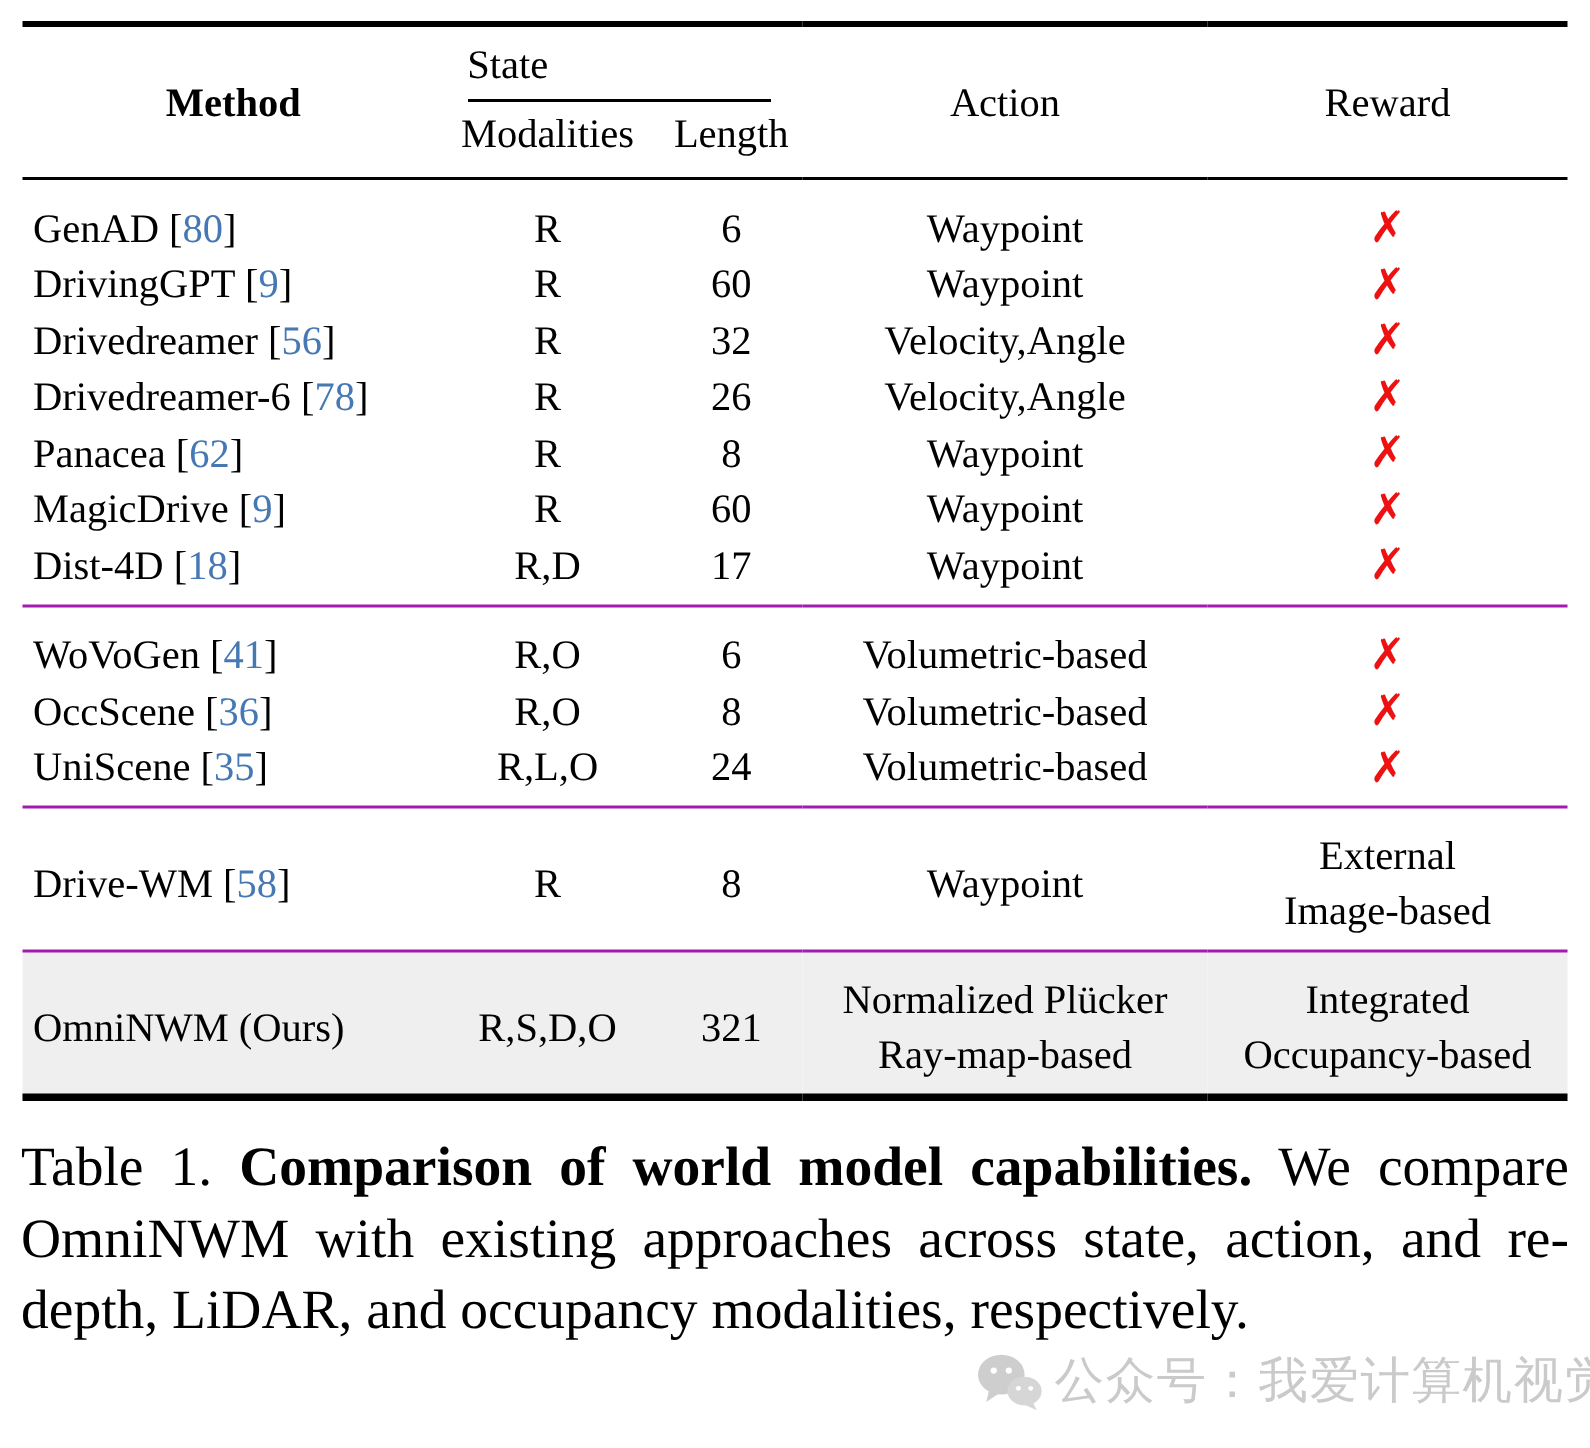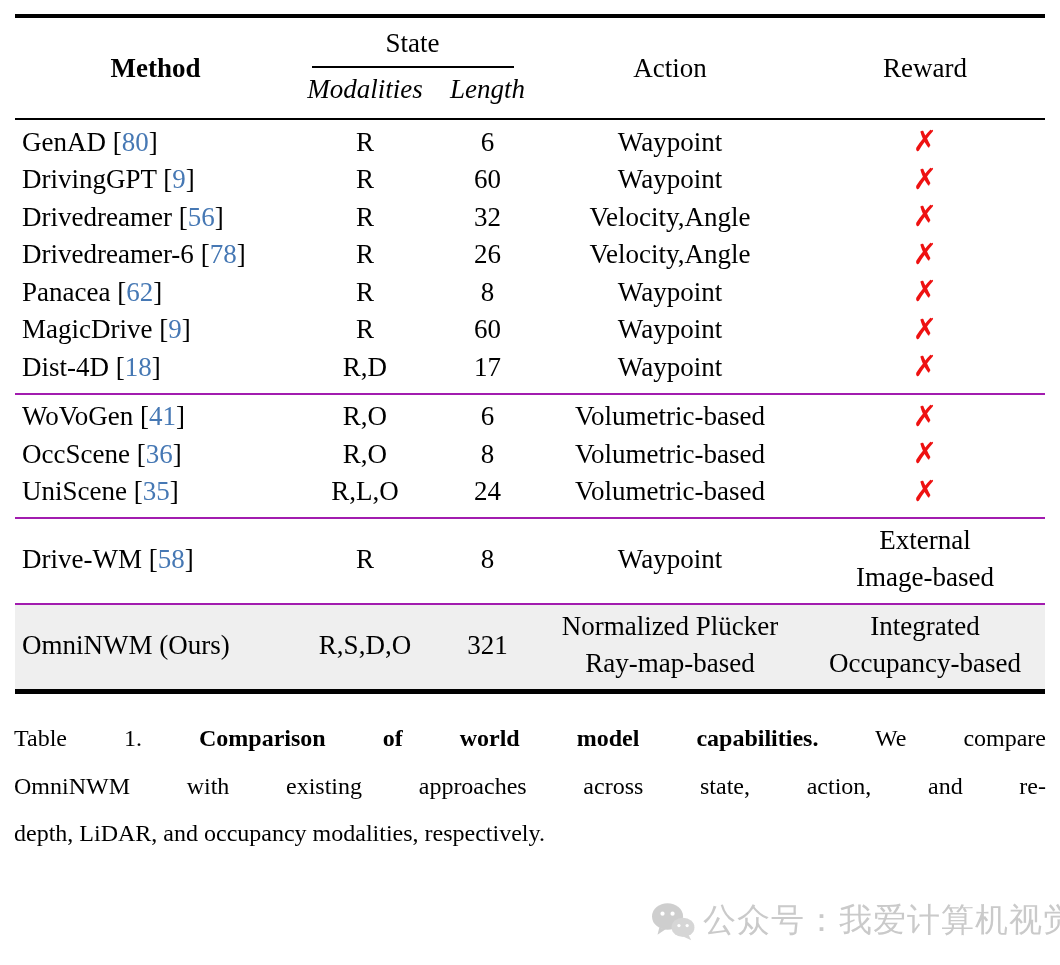--- a/index.html
+++ b/index.html
@@ -28,46 +28,46 @@
   col.c-act    { width: 270px; }
   col.c-rew    { width: 240px; }
 
   thead { border-bottom: 2.5px solid #000; }
   thead th { font-weight: normal; text-align: center; vertical-align: middle; }
   th.h-method { text-align: center; padding-left: 7px; font-weight: bold; }
   th.h-state-wrap { padding-top: 10px; }
   .state-underline {
     display: block; width: 202px; margin: 0 auto;
     padding-bottom: 7px; border-bottom: 2px solid #000;
-    text-align: center;
-  }
-  tr.h-sub th { padding: 5px 0 13px 0; font-style: italic; }
+    text-align: left;
+  }
+  tr.h-sub th { padding: 5px 0 13px 0; }
 
   tbody td {
     text-align: center; vertical-align: middle;
     line-height: 36.5px; padding: 0;
   }
-  tbody tr:first-child td { padding-top: 3px; }
+  tbody tr:first-child td { padding-top: 13px; }
   tbody tr:last-child td  { padding-bottom: 7px; }
   tbody.grp-sep { border-top: 2px solid #a21caf; }
   tbody.tall td { padding-top: 11px; padding-bottom: 11px; line-height: 37px; }
   tbody.highlight td { background: var(--hl-bg, #efefef); padding-top: 4px; padding-bottom: 4px; line-height: 37px; }
 
   td.method { text-align: left; padding-left: 7px; }
   .cnum { color: var(--cite-color, #4678b4); }
   .cross {
     color: var(--cross-color, #ee1111);
     font-weight: bold; font-size: 29px;
     font-family: "DejaVu Sans", sans-serif;
   }
 
   .caption {
     width: 1032px;
     margin: 21px 0 0 14px;
-    font-size: 24px;
+    font-size: 37px;
     line-height: 47.5px;
   }
   .caption .jline { text-align: justify; text-align-last: justify; }
   .caption .b { font-weight: bold; }
 
   .watermark {
     position: absolute; left: 650px; top: 884px;
     display: flex; align-items: center; gap: 7px;
     color: #bdbdbd; opacity: 0.8;
     font-family: "DejaVu Sans", sans-serif;

